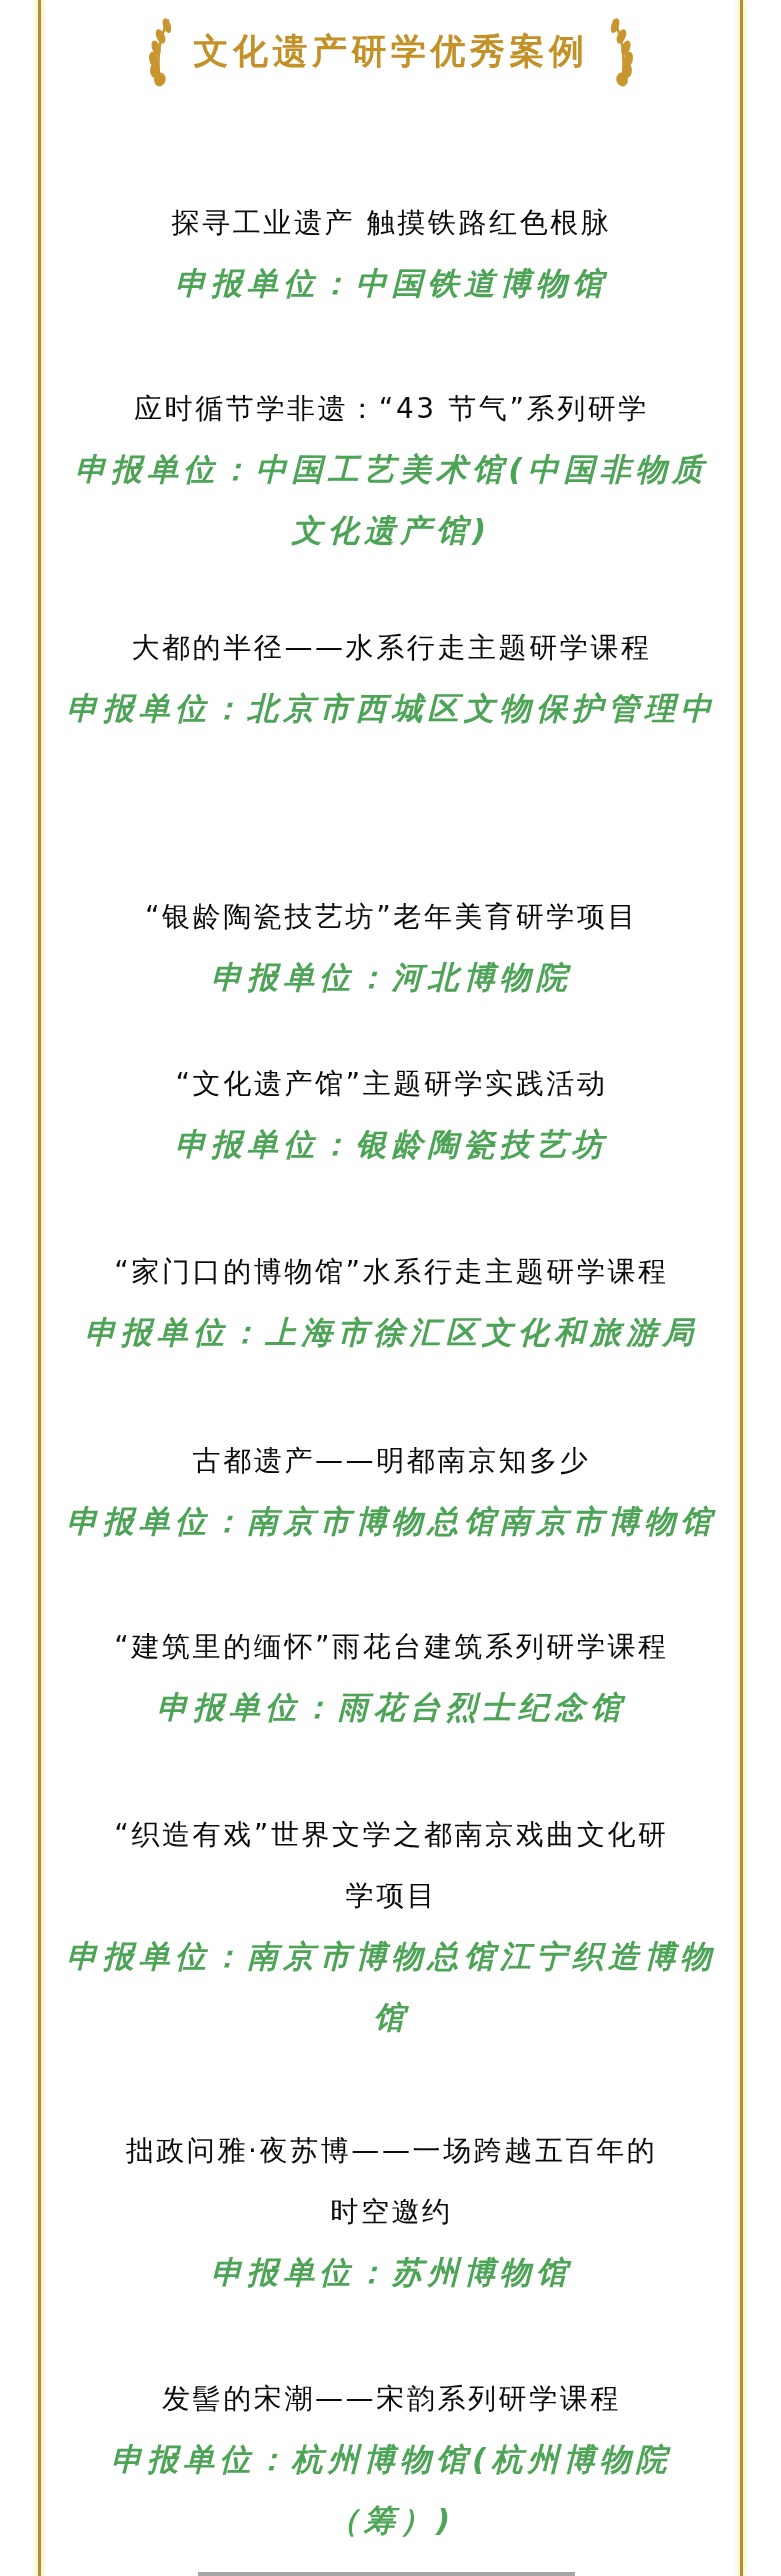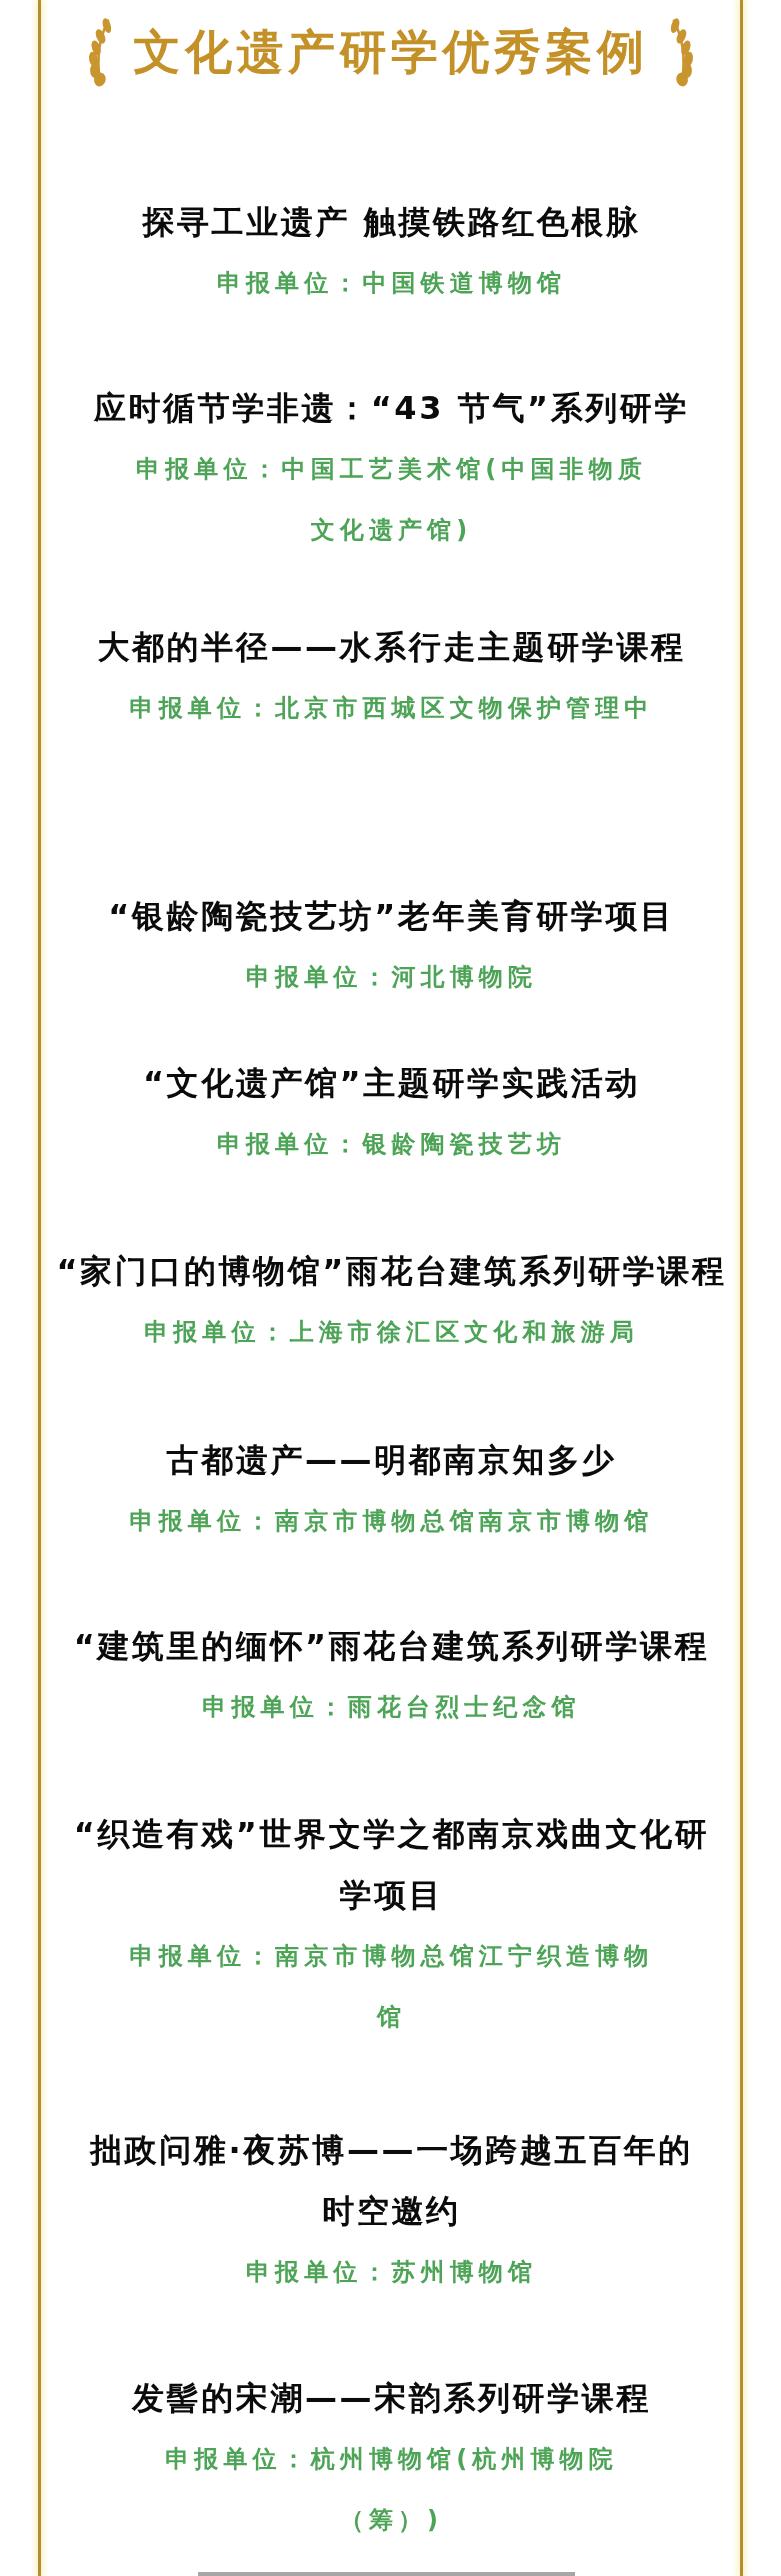--- a/index.html
+++ b/index.html
@@ -17,33 +17,33 @@
     position:absolute;top:0;bottom:0;width:2.6px;background:var(--gold-line);
     box-shadow:0 0 6.4px 1.9px rgba(250,238,180,0.95);
   }
   .vline.left{left:38px;}
   .vline.right{left:740px;}
   .header{
     position:absolute;top:12.8px;left:40px;right:40px;height:77px;
     display:flex;align-items:center;justify-content:center;gap:16.6px;
   }
   .page-title{
-    font-size:47px;font-weight:800;color:var(--gold-text);
+    font-size:35px;font-weight:800;color:var(--gold-text);
     letter-spacing:4.5px;white-space:nowrap;line-height:77px;
   }
   .laurel{width:38px;height:72px;flex:0 0 auto;}
   .laurel.mirror{transform:scaleX(-1);}
   .entry{position:absolute;left:40px;width:703px;text-align:center;}
   .t-line{
-    height:61px;line-height:61px;font-size:32px;font-weight:700;
+    height:61px;line-height:61px;font-size:28px;font-weight:400;
     color:var(--title-black);letter-spacing:2.6px;white-space:nowrap;
   }
   .o-line{
-    height:61px;line-height:61px;font-size:24px;font-weight:600;
-    color:var(--green);letter-spacing:5.1px;white-space:nowrap;
+    height:61px;line-height:61px;font-size:31px;font-weight:600;
+    color:var(--green);letter-spacing:5.1px;white-space:nowrap;font-style:italic;
   }
   .crop-sliver{
     position:absolute;bottom:0;left:198px;width:377px;height:3.8px;
     background:#a6a6a6;
   }
 </style>
 </head>
 <body>
 
 <div class="page">
@@ -97,21 +97,21 @@
     <div class="t-line">“银龄陶瓷技艺坊”老年美育研学项目</div>
     <div class="o-line">申报单位：河北博物院</div>
   </div>
 
   <div class="entry" style="top:1053px">
     <div class="t-line">“文化遗产馆”主题研学实践活动</div>
     <div class="o-line">申报单位：银龄陶瓷技艺坊</div>
   </div>
 
   <div class="entry" style="top:1241px">
-    <div class="t-line">“家门口的博物馆”雨花台建筑系列研学课程</div>
+    <div class="t-line">“家门口的博物馆”水系行走主题研学课程</div>
     <div class="o-line">申报单位：上海市徐汇区文化和旅游局</div>
   </div>
 
   <div class="entry" style="top:1430px">
     <div class="t-line">古都遗产——明都南京知多少</div>
     <div class="o-line">申报单位：南京市博物总馆南京市博物馆</div>
   </div>
 
   <div class="entry" style="top:1616px">
     <div class="t-line">“建筑里的缅怀”雨花台建筑系列研学课程</div>

